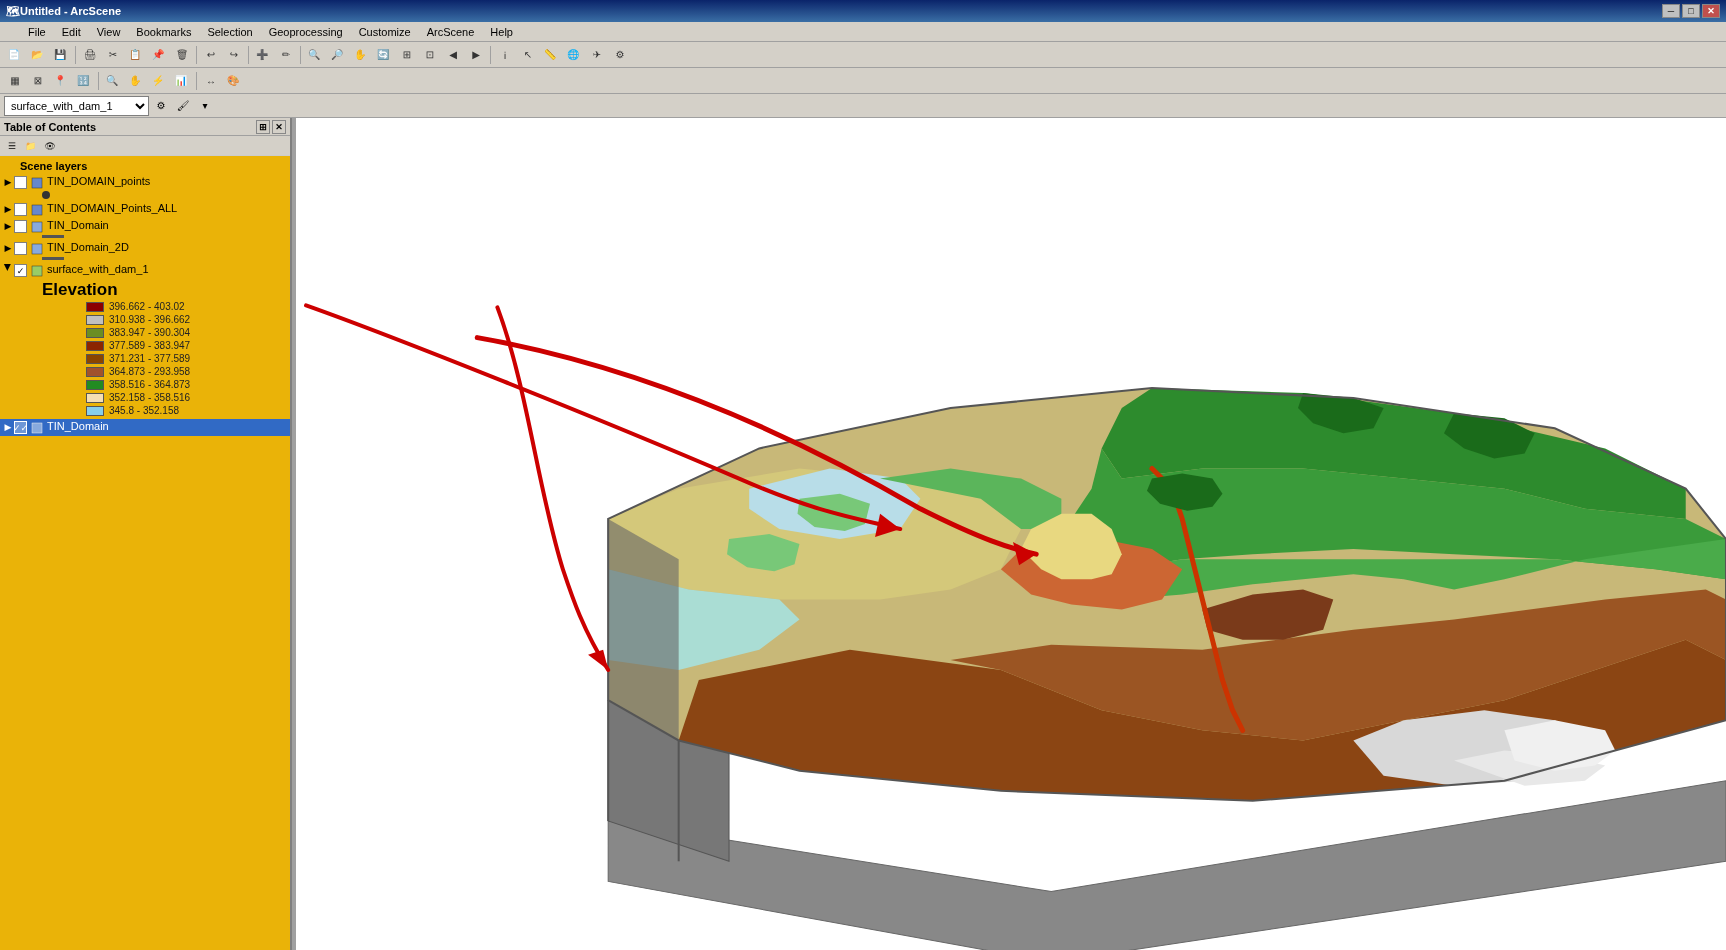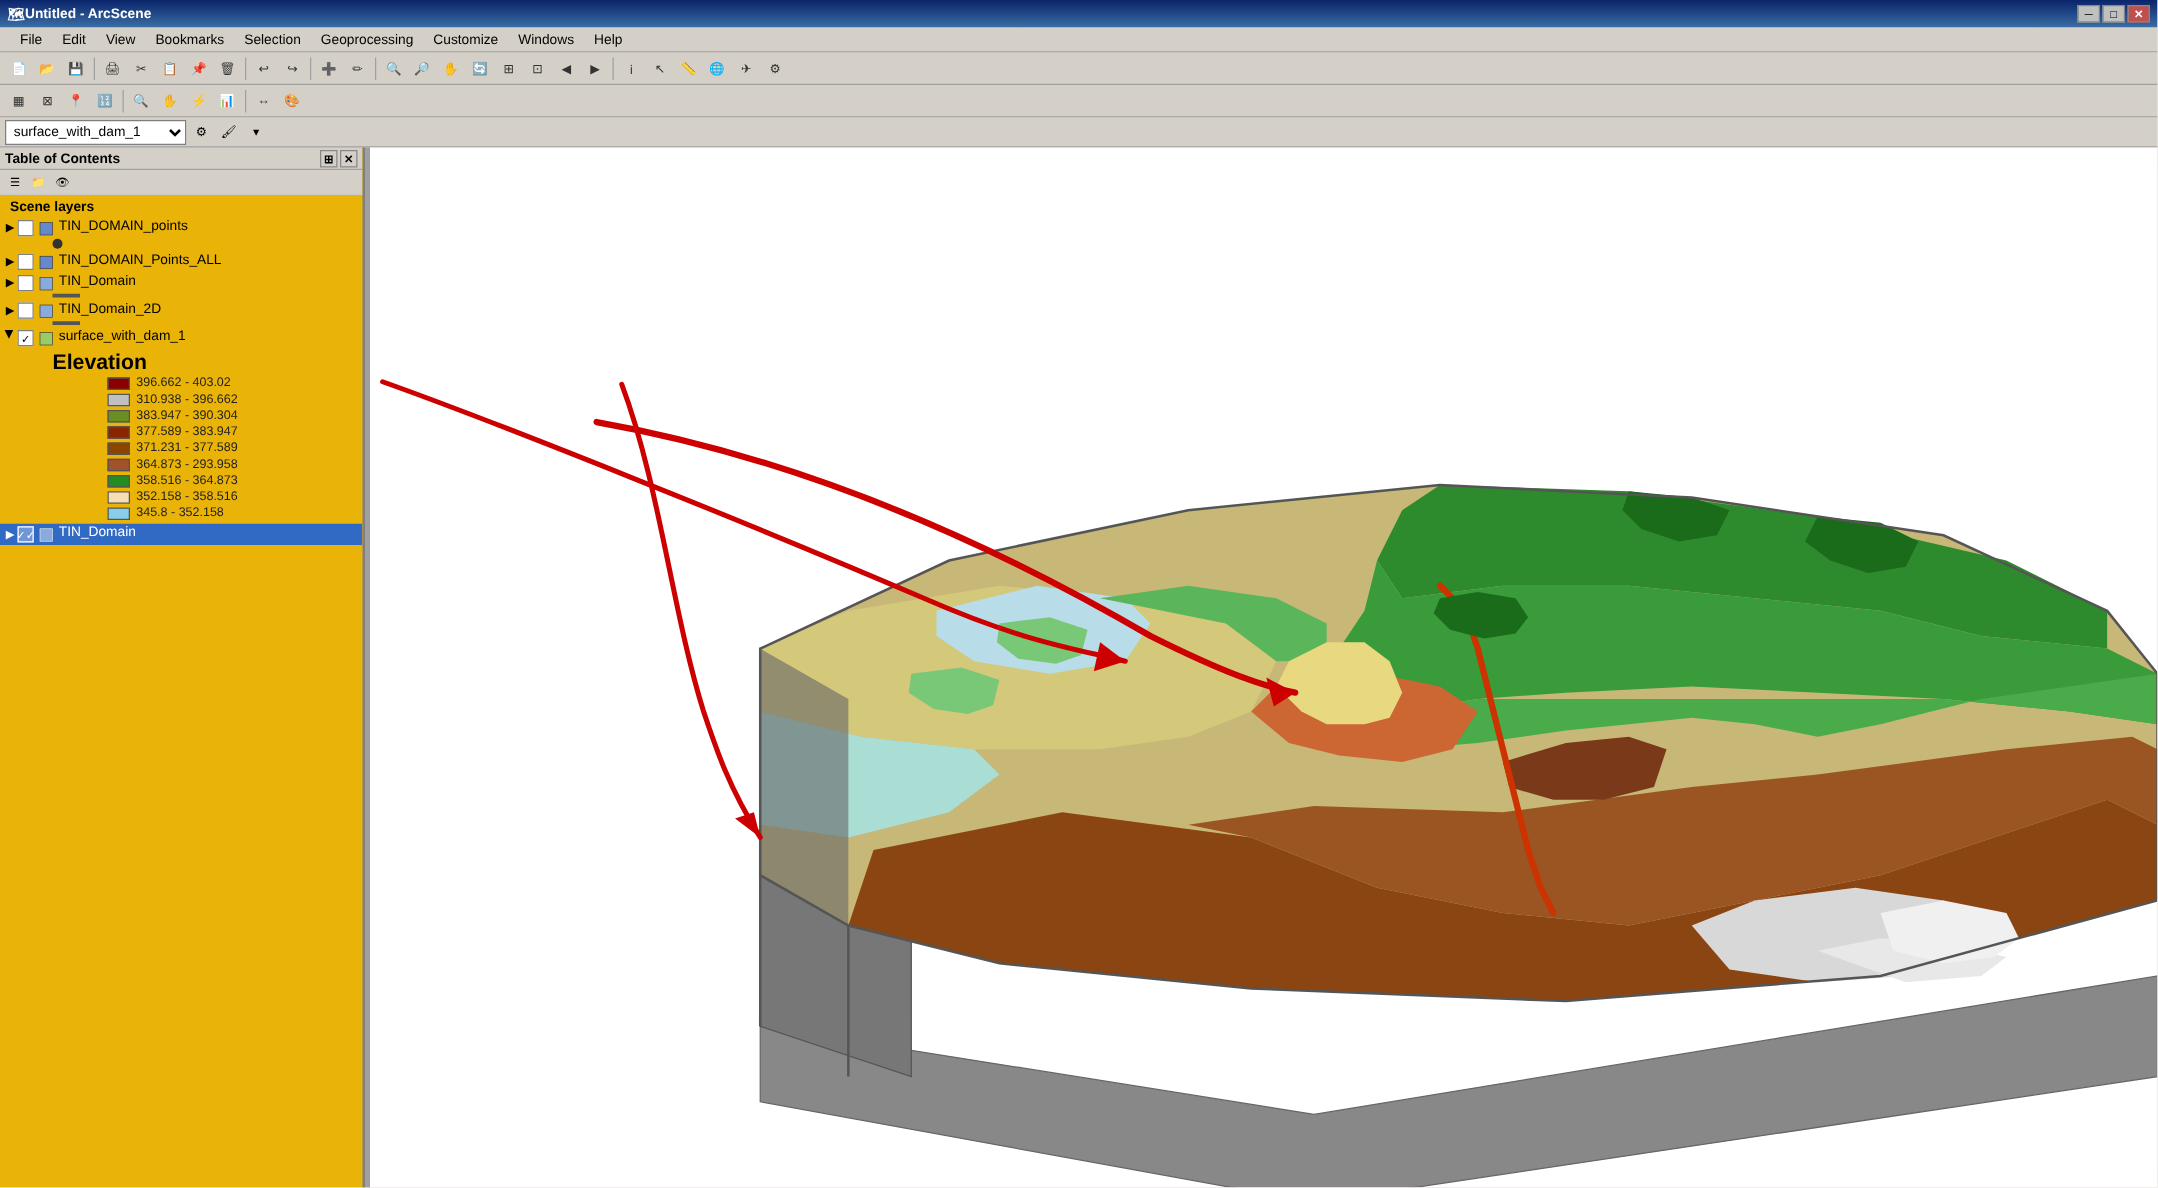--- a/index.html
+++ b/index.html
@@ -27,21 +27,21 @@
       color: #000;
     }
     .title-btn.close { background: #c0504d; color: white; }
 
     
     #menubar {
       height: 20px;
       background: #d4d0c8;
       display: flex;
       align-items: center;
-      padding: 0 8px;
+      padding: 0 20px;
       border-bottom: 1px solid #a0a0a0;
     }
     .menu-item {
       padding: 2px 8px;
       font-size: 11px;
       cursor: pointer;
       color: #000;
     }
 
     
@@ -129,21 +129,21 @@
       padding: 1px 3px;
       border-bottom: 1px solid #ccc;
       gap: 1px;
     }
     .toc-tb-btn { width: 18px; height: 18px; font-size: 9px; border: 1px solid transparent; background: #d4d0c8; display: flex; align-items: center; justify-content: center; cursor: pointer; }
 
     #toc-content { flex: 1; overflow-y: auto; padding: 2px 0; }
 
     .toc-group-label {
       font-size: 11px; font-weight: bold;
-      padding: 2px 8px;
+      padding: 2px 20px;
       color: #000;
     }
 
     .toc-layer {
       display: flex;
       align-items: flex-start;
       padding: 1px 2px;
       cursor: pointer;
       user-select: none;
     }
@@ -234,21 +234,21 @@
 </div>
 
 <div id="menubar">
   <div class="menu-item">File</div>
   <div class="menu-item">Edit</div>
   <div class="menu-item">View</div>
   <div class="menu-item">Bookmarks</div>
   <div class="menu-item">Selection</div>
   <div class="menu-item">Geoprocessing</div>
   <div class="menu-item">Customize</div>
-  <div class="menu-item">Windows</div>
+  <div class="menu-item">ArcScene</div>
   <div class="menu-item">Help</div>
 </div>
 
 <div class="toolbar">
   <div class="tb-btn">📄</div>
   <div class="tb-btn">📂</div>
   <div class="tb-btn">💾</div>
   <div class="tb-separator"></div>
   <div class="tb-btn">🖨</div>
   <div class="tb-btn">✂</div>

